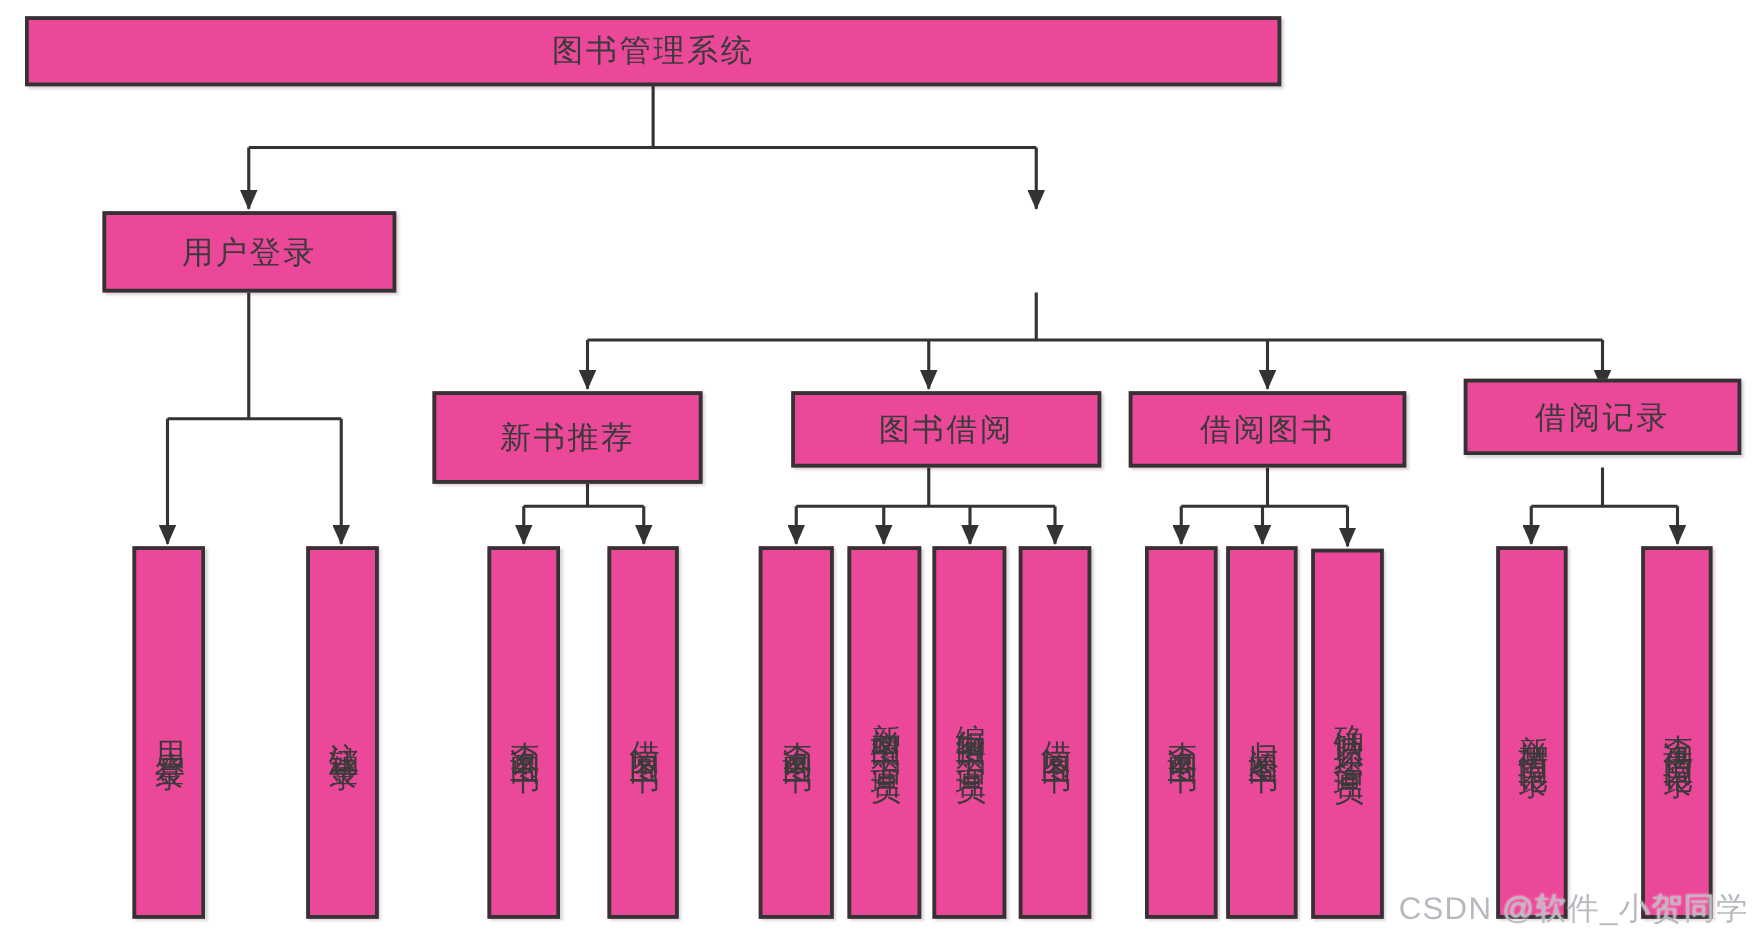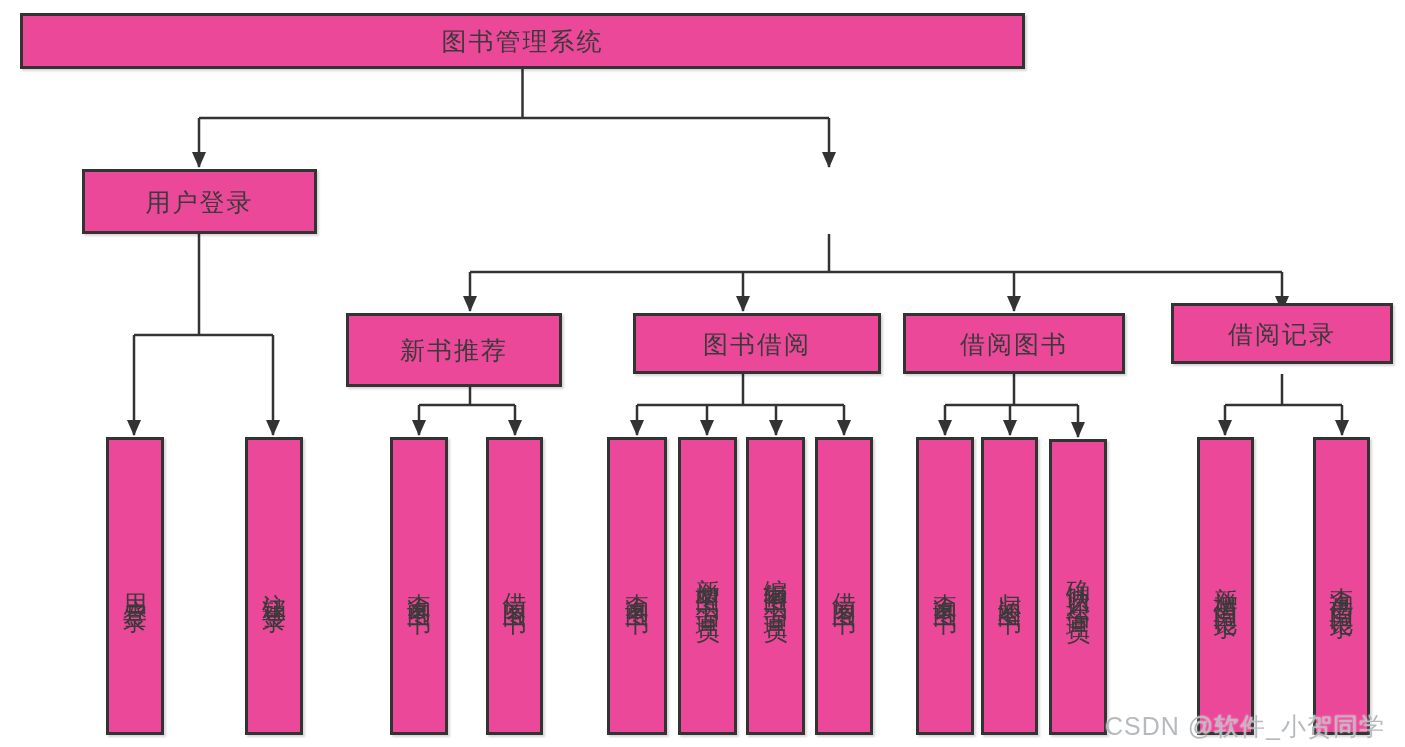--- a/index.html
+++ b/index.html
@@ -13,21 +13,21 @@
     font-size:25px;letter-spacing:2px;line-height:1.2;
     box-shadow:2px 2px 2px rgba(0,0,0,0.16);
     white-space:nowrap;
   }
   .node.vert{
     writing-mode:vertical-rl;
     font-size:24px;letter-spacing:6px;line-height:1;white-space:normal;
   }
   .connectors{position:absolute;left:0;top:0;pointer-events:none;}
   .watermark{
-    position:absolute;right:20px;bottom:4px;
+    position:absolute;right:6px;bottom:4px;
     font-size:25px;letter-spacing:1px;color:#b6babf;
     text-shadow:0 0 2px #ffffff;pointer-events:none;
   }
 </style>
 </head>
 <body>
 
 <div class="canvas">
 
   <svg class="connectors" width="1405" height="747" viewBox="0 0 1405 747">

